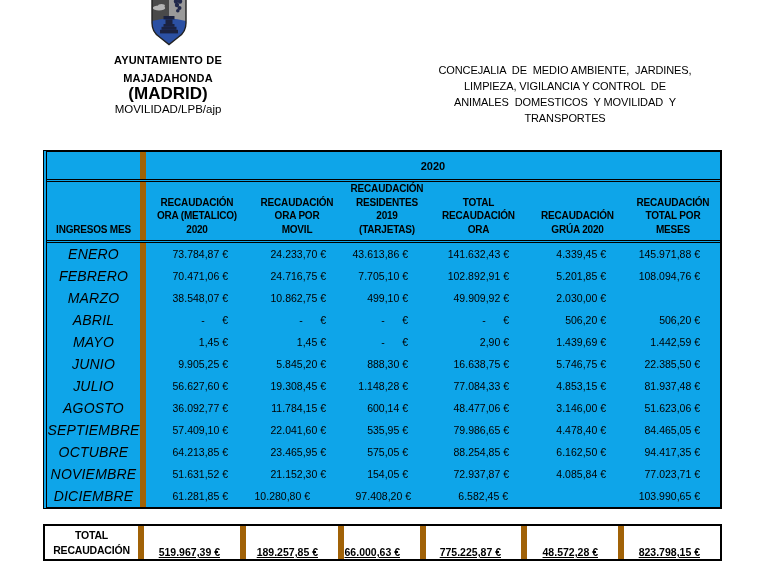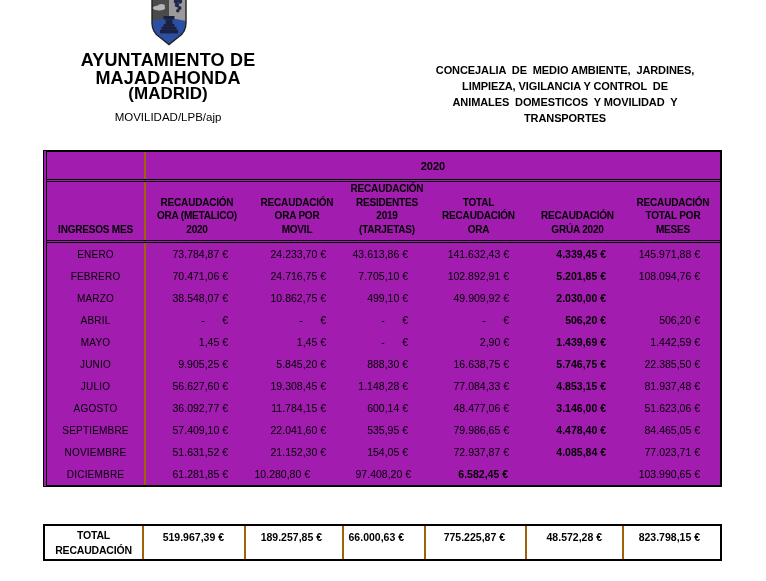--- a/index.html
+++ b/index.html
@@ -4,65 +4,65 @@
 <style>
   html,body{margin:0;padding:0;background:#fff;}
   body{
     width:766px;height:581px;position:relative;overflow:hidden;
     font-family:"Liberation Sans", sans-serif;color:#000;
     -webkit-font-smoothing:antialiased;
   }
   
   .logo{position:absolute;left:149px;top:-13px;width:40px;height:60px;}
   .org-block{position:absolute;left:58px;top:51px;width:220px;text-align:center;}
-  .org-line1,.org-line2{font-size:18px;font-weight:bold;line-height:18px;letter-spacing:.2px;}
+  .org-line1,.org-line2{font-size:11px;font-weight:bold;line-height:18px;letter-spacing:.2px;}
   .org-line3{font-size:17px;font-weight:bold;line-height:13px;}
-  .org-line4{font-size:11.5px;line-height:13px;margin-top:11px;}
+  .org-line4{font-size:11.5px;line-height:13px;margin-top:3px;}
   .dept-block{
     position:absolute;left:400px;top:62px;width:330px;
-    font-size:11px;font-weight:bold;line-height:16px;text-align:center;
+    font-size:11px;font-weight:normal;line-height:16px;text-align:center;
     white-space:pre-wrap;letter-spacing:-.1px;
   }
   
   .main-table{
     position:absolute;left:43px;top:150px;width:679px;box-sizing:border-box;
-    border:2px solid #000;border-left:4px double #000;background:#a21caf;
+    border:2px solid #000;border-left:4px double #000;background:#0ea5e9;
   }
   .yrow{display:flex;height:27px;border-bottom:3px double #000;}
   .hrow{display:flex;height:58px;border-bottom:3px double #000;}
   .drow{display:flex;height:22px;}
   .c{box-sizing:border-box;display:flex;overflow:hidden;}
   .col1{width:99px;}
   .col2{width:102px;}
   .col3{width:98px;}
   .col4{width:82px;}
   .col5{width:101px;}
-  .col6{width:97px;font-weight:bold;}
+  .col6{width:97px;}
   .col7{flex:1;}
-  .rb{border-right:2px solid #a16207;}
+  .rb{border-right:6px solid #a16207;}
   .ycell{flex:1;align-items:center;justify-content:center;font-weight:bold;font-size:11px;}
   .hc{
     flex-direction:column;justify-content:flex-end;text-align:center;
     font-weight:bold;font-size:10px;line-height:13.5px;letter-spacing:-.2px;
     white-space:pre-line;padding-bottom:4px;
   }
-  .m{align-items:center;justify-content:center;font-size:10px;letter-spacing:.2px;}
+  .m{align-items:center;justify-content:center;font-size:14px;letter-spacing:.2px;font-style:italic;}
   .v{align-items:center;justify-content:flex-end;padding-right:20px;font-size:10.5px;white-space:pre;}
   
   .totals-table{
     position:absolute;left:43px;top:524px;width:679px;height:37px;box-sizing:border-box;
     border:2px solid #000;display:flex;background:#fff;
   }
   .lbl{
     align-items:center;justify-content:center;text-align:center;
     font-weight:bold;font-size:10.5px;line-height:15px;white-space:pre-line;letter-spacing:-.2px;
   }
   .tv{
     align-items:flex-end;justify-content:flex-end;
-    padding-right:20px;padding-bottom:16px;font-weight:bold;font-size:10.5px;white-space:pre;
+    padding-right:20px;padding-bottom:1px;font-weight:bold;font-size:10.5px;white-space:pre;text-decoration:underline;
   }
 </style>
 </head>
 <body>
 
 <div class="logo">
   <svg width="40" height="60" viewBox="0 0 40 60">
     <path d="M3,0 H37 V36 Q37,45 29.5,50 L20,57.5 L10.5,50 Q3,45 3,36 Z" fill="#9a9a9a"></path>
     <path d="M3,0 H20 V57.5 L10.5,50 Q3,45 3,36 Z" fill="#4a4a4a"></path>
     <ellipse cx="11" cy="9" rx="6.2" ry="2.6" fill="#b5b5b5"></ellipse>
@@ -208,20 +208,29 @@
     <div class="drow">
       <div class="c col1 rb m">SEPTIEMBRE</div>
       <div class="c col2 v">57.409,10 €</div>
       <div class="c col3 v">22.041,60 €</div>
       <div class="c col4 v">535,95 €</div>
       <div class="c col5 v">79.986,65 €</div>
       <div class="c col6 v">4.478,40 €</div>
       <div class="c col7 v">84.465,05 €</div>
     </div>
     <div class="drow">
+      <div class="c col1 rb m">OCTUBRE</div>
+      <div class="c col2 v">64.213,85 €</div>
+      <div class="c col3 v">23.465,95 €</div>
+      <div class="c col4 v">575,05 €</div>
+      <div class="c col5 v">88.254,85 €</div>
+      <div class="c col6 v">6.162,50 €</div>
+      <div class="c col7 v">94.417,35 €</div>
+    </div>
+    <div class="drow">
       <div class="c col1 rb m">NOVIEMBRE</div>
       <div class="c col2 v">51.631,52 €</div>
       <div class="c col3 v">21.152,30 €</div>
       <div class="c col4 v">154,05 €</div>
       <div class="c col5 v">72.937,87 €</div>
       <div class="c col6 v">4.085,84 €</div>
       <div class="c col7 v">77.023,71 €</div>
     </div>
     <div class="drow">
       <div class="c col1 rb m">DICIEMBRE</div>

